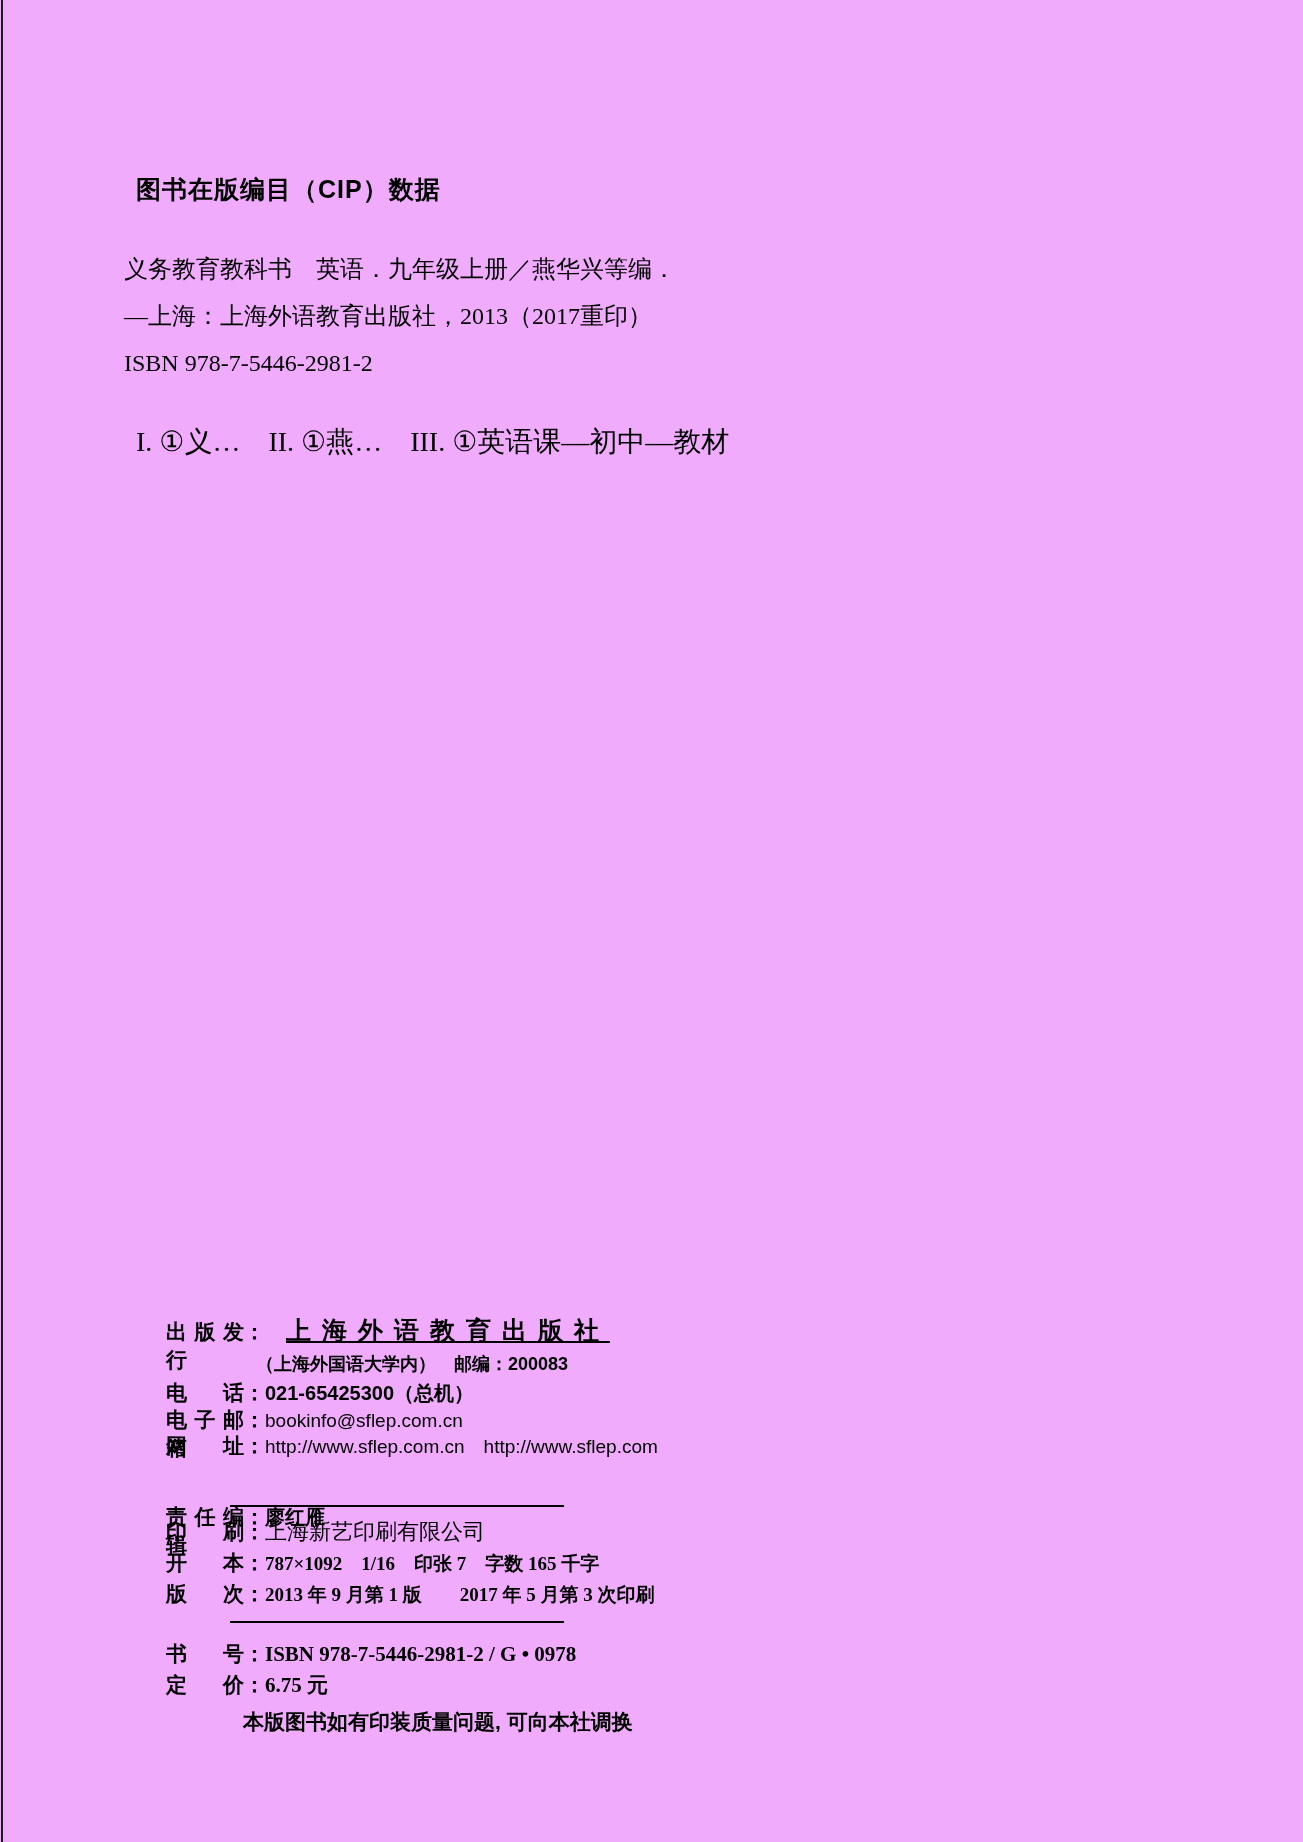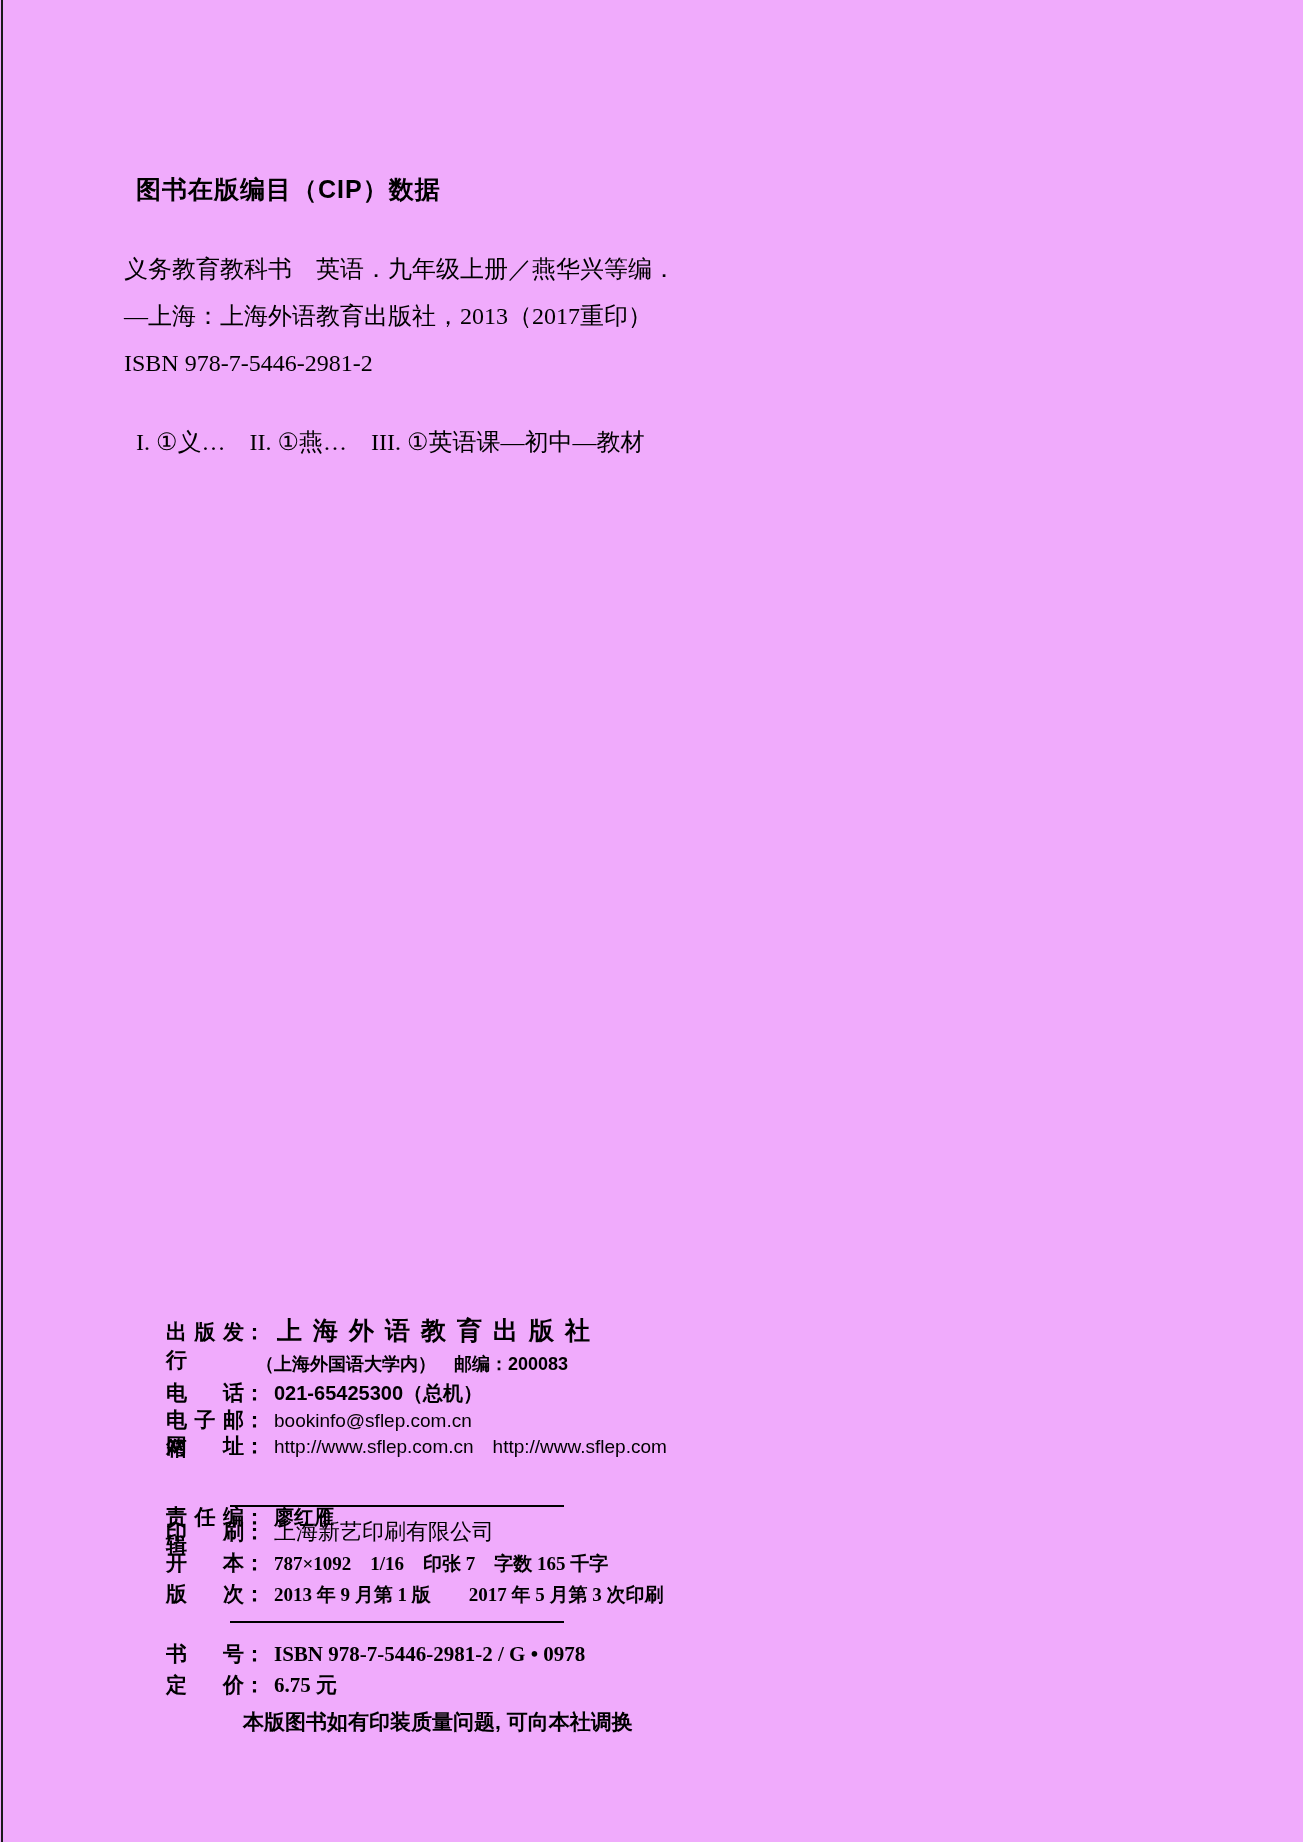--- a/index.html
+++ b/index.html
@@ -42,21 +42,21 @@
     position: absolute;
     left: 124px;
     top: 246px;
     font-size: 24px;
     line-height: 47px;
   }
   .cip-class {
     position: absolute;
     left: 136px;
     top: 420px;
-    font-size: 24px;
+    font-size: 28px;
     line-height: 44px;
   }
   .cip-registry {
     position: absolute;
     left: 136px;
     top: 552px;
     font-size: 23px;
   }
 
   
@@ -75,28 +75,29 @@
     align-items: baseline;
     flex: none;
     margin-left: 30px;
   }
   .c-lbl-txt {
     display: inline-block;
     width: 78px;
     text-align: justify;
     text-align-last: justify;
   }
-  .c-val { margin-left: 9px; }
+  .c-val { margin-left: 0; }
 
   .publisher-name {
     font-family: "Liberation Serif", serif;
     font-weight: bold;
     font-size: 25px;
     letter-spacing: 11px;
-    margin-left: 12px;
+    margin-left: 21px;
+    text-decoration: underline;
   }
   .addr-line {
     position: absolute;
     left: 256px;
     font-family: "Liberation Sans", sans-serif;
     font-weight: bold;
     font-size: 18px;
   }
   .val-boldsans {
     font-family: "Liberation Sans", sans-serif;

